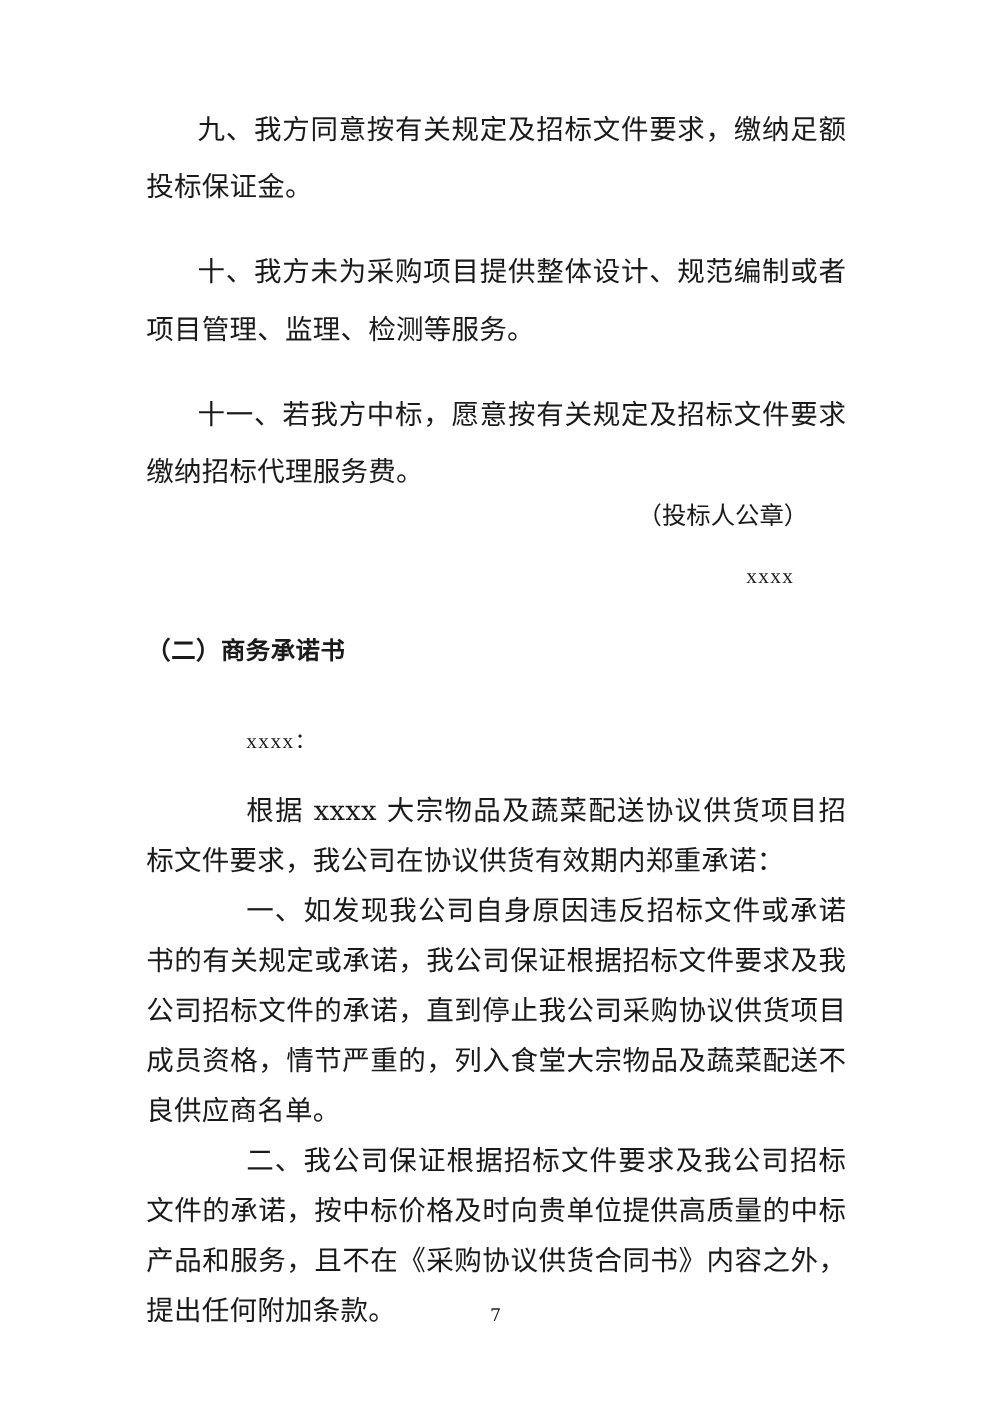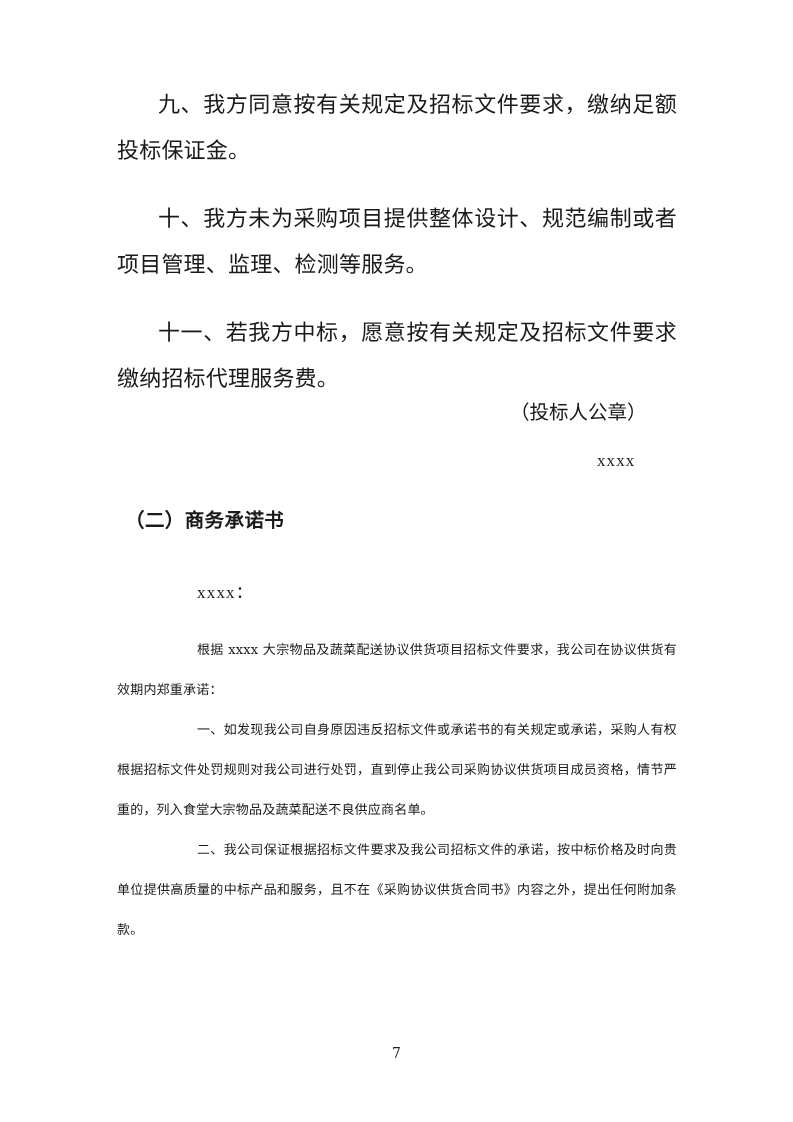--- a/index.html
+++ b/index.html
@@ -79,21 +79,20 @@
   
   .heading {
     position: absolute;
     left: 0;
     top: 506px;
     font-size: 19.5px;
     line-height: 30px;
     font-weight: bold;
     letter-spacing: 0.4px;
     white-space: nowrap;
-    margin-left: 8px;
   }
 
   
   .sec2 {
     position: absolute;
     left: 0;
     top: 578px;
     width: 560px;
   }
 
@@ -101,21 +100,21 @@
     margin: 0 0 22px 0;
     font-size: 17px;
     line-height: 30px;
     padding-left: 80px;
     letter-spacing: 1.2px;
     white-space: nowrap;
   }
 
   .sec2 p.body {
     margin: 0;
-    font-size: 13px;
+    font-size: 22px;
     line-height: 40px;
     text-indent: 80px;
     text-align: justify;
     text-justify: inter-ideograph;
     letter-spacing: 0.2px;
   }
 
   .latin {
     font-family: Liberation Serif, serif;
     letter-spacing: 1.1px;
@@ -150,21 +149,21 @@
     <div class="stamp-block">
       <div class="stamp-line">（投标人公章）</div>
       <div class="date-line latin">xxxx</div>
     </div>
 
     <div class="heading">（二）商务承诺书</div>
 
     <div class="sec2">
       <div class="salutation latin">xxxx：</div>
       <p class="body">根据 xxxx 大宗物品及蔬菜配送协议供货项目招标文件要求，我公司在协议供货有效期内郑重承诺：</p>
-      <p class="body">一、如发现我公司自身原因违反招标文件或承诺书的有关规定或承诺，采购人有权根据招标文件处罚规则对我公司进行处罚，直到停止我公司采购协议供货项目成员资格，情节严重的，列入食堂大宗物品及蔬菜配送不良供应商名单。</p>
+      <p class="body">一、如发现我公司自身原因违反招标文件或承诺书的有关规定或承诺，我公司保证根据招标文件要求及我公司招标文件的承诺，直到停止我公司采购协议供货项目成员资格，情节严重的，列入食堂大宗物品及蔬菜配送不良供应商名单。</p>
       <p class="body">二、我公司保证根据招标文件要求及我公司招标文件的承诺，按中标价格及时向贵单位提供高质量的中标产品和服务，且不在《采购协议供货合同书》内容之外，提出任何附加条款。</p>
     </div>
 
   </div>
 
   <div class="page-number">7</div>
 
 </div>
 
 </body></html>

